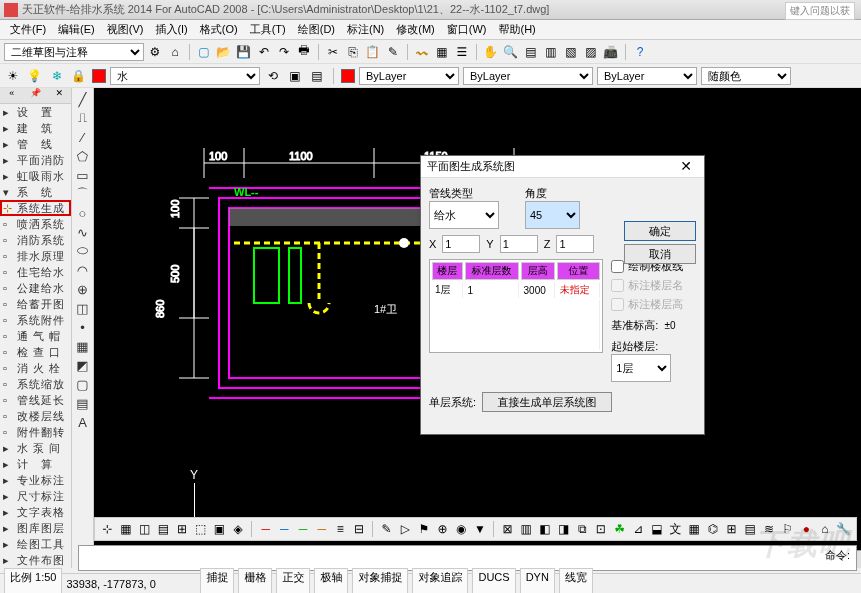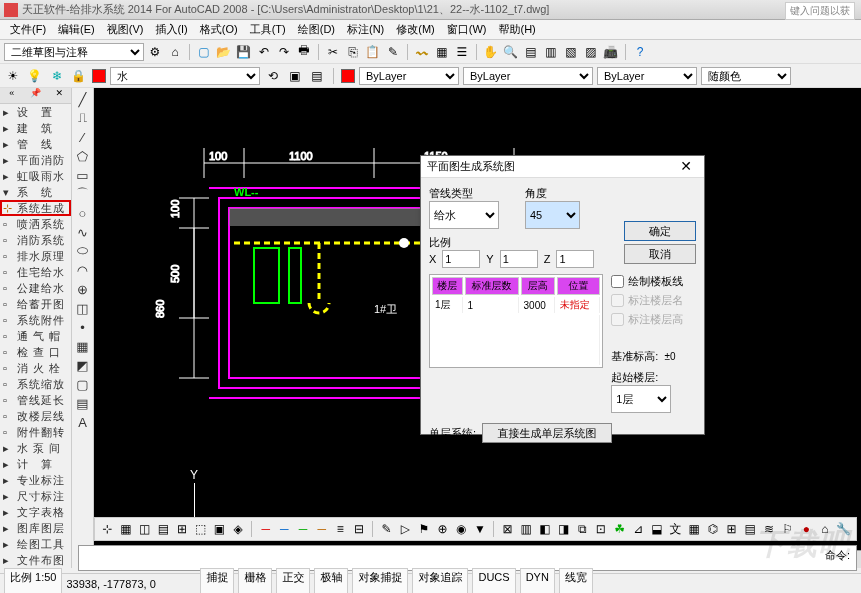--- a/index.html
+++ b/index.html
@@ -365,21 +365,20 @@
     <div class="dlg-row">
       <div style="width:90px">
         <div class="dlg-lbl">管线类型</div>
         <select class="dlg-sel" style="width:70px"><option>给水</option></select>
       </div>
       <div>
         <div class="dlg-lbl">角度</div>
         <select class="dlg-sel" style="width:55px;background:#cde6ff"><option>45</option></select>
       </div>
     </div>
-    <div class="dlg-lbl">比例</div>
     <div class="dlg-row">
       <span class="dlg-lbl">X</span>
         <input class="dlg-inp" value="1" style="">
       <span class="dlg-lbl">Y</span>
         <input class="dlg-inp" value="1" style="">
       <span class="dlg-lbl">Z</span>
         <input class="dlg-inp" value="1" style="">
     </div>
     <div style="display:flex;gap:8px">
       <table class="dlg-table">
@@ -407,21 +406,21 @@
             <span>绘制楼板线</span>
           </div>
         <div class="chk-row disabled">
             <input type="checkbox" disabled="" style="">
             <span>标注楼层名</span>
           </div>
         <div class="chk-row disabled">
             <input type="checkbox" disabled="" style="">
             <span>标注楼层高</span>
           </div>
-        <div class="dlg-row" style="margin-top:22px">
+        <div class="dlg-row" style="margin-top:6px">
             <span class="dlg-lbl">基准标高:</span>
             <span style="font-size:10px">±0</span>
           </div>
         <div class="dlg-lbl">起始楼层:</div>
         <select class="dlg-sel" style="width:60px"><option>1层</option></select>
       </div>
     </div>
     <div class="dlg-row" style="margin-top:10px">
       <span class="dlg-lbl">单层系统:</span>
       <button class="dlg-btn" style="width:130px">直接生成单层系统图</button>

